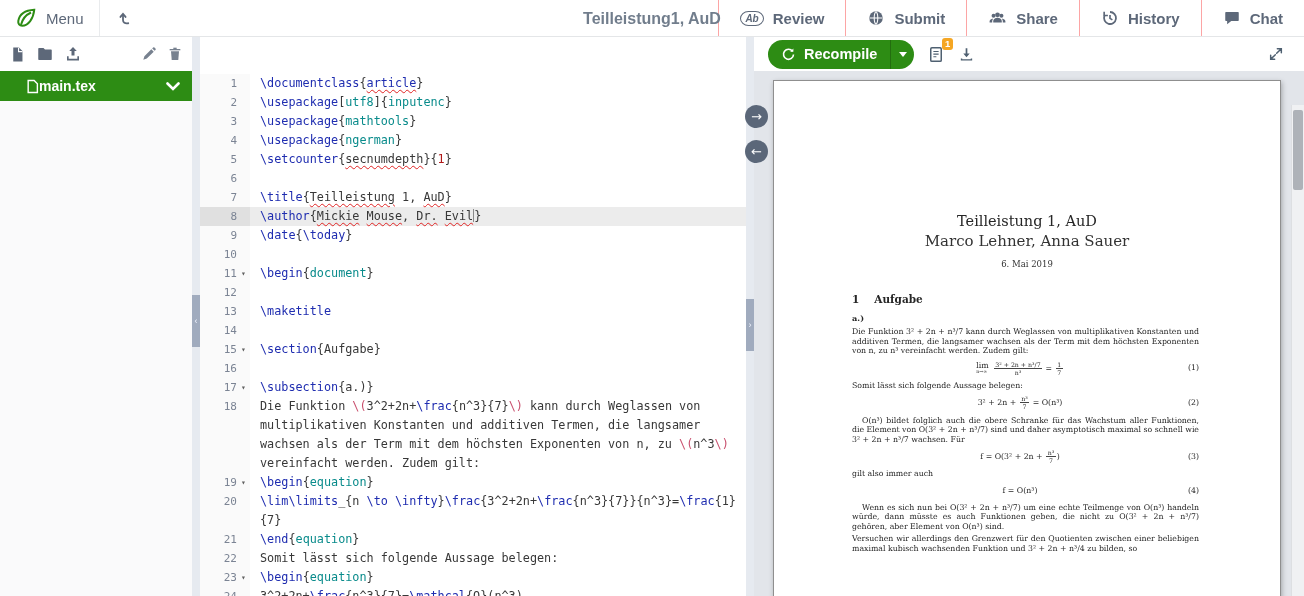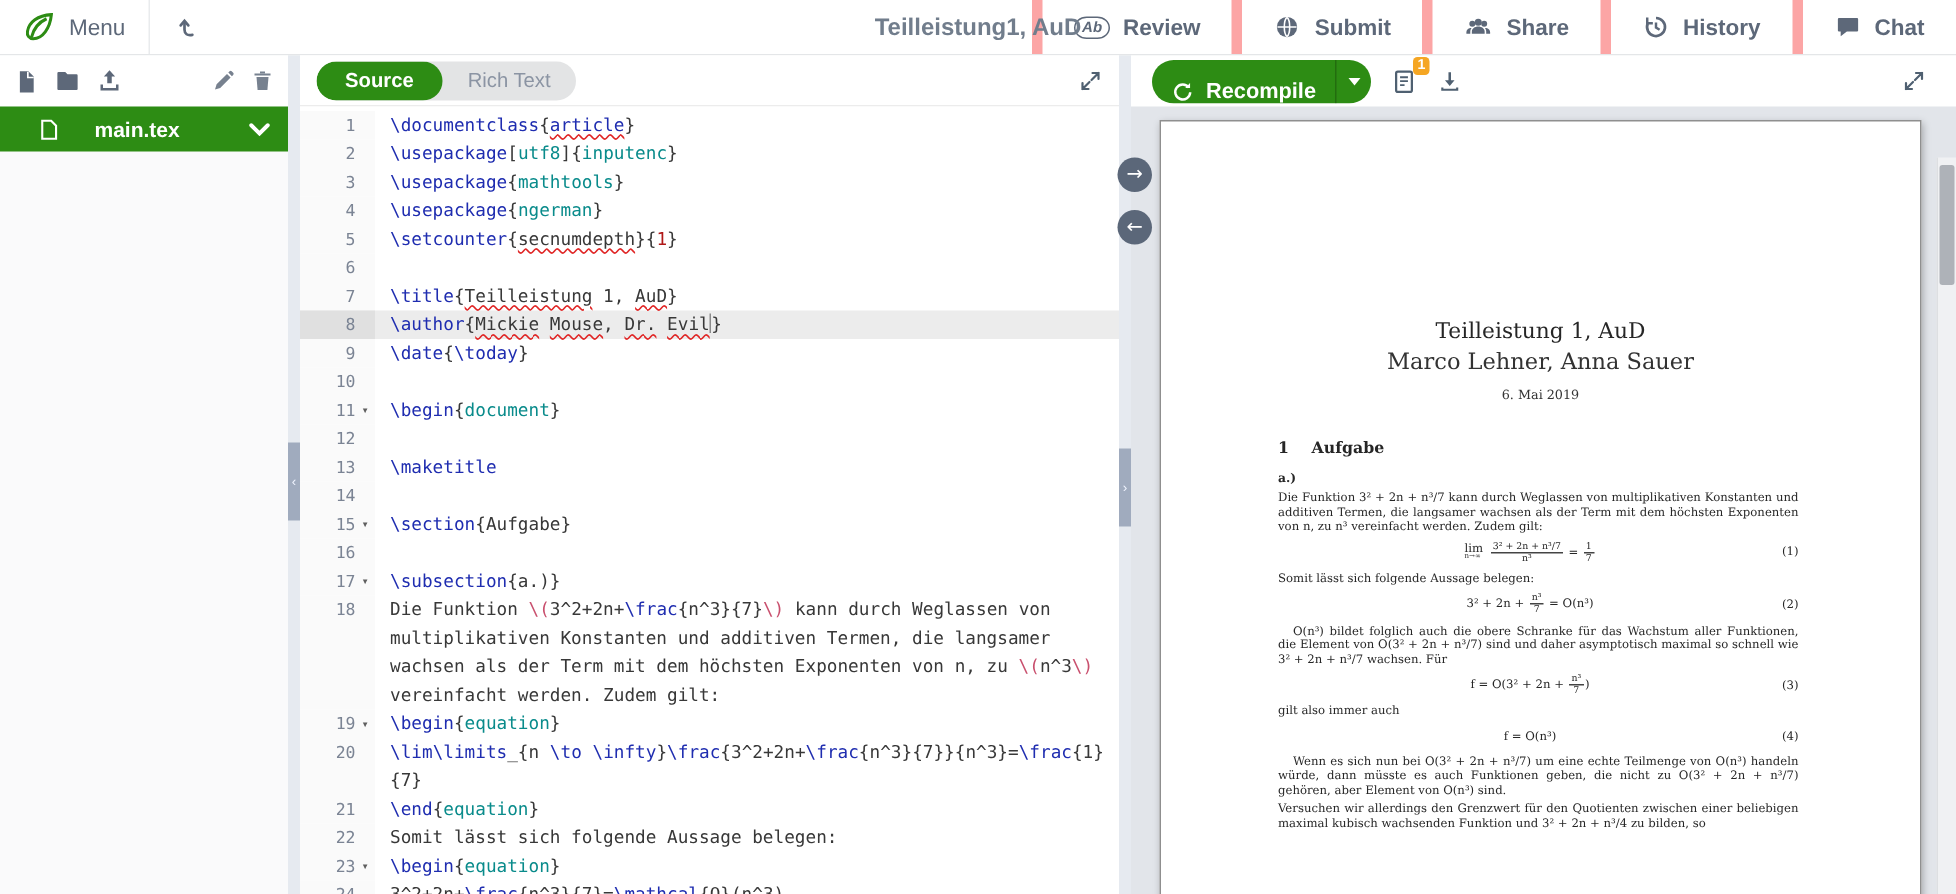--- a/index.html
+++ b/index.html
@@ -11,30 +11,30 @@
   .topbar{position:absolute;top:0;left:0;width:100%;height:37px;background:#fff;
           border-bottom:1px solid #e4e6e8;display:flex;align-items:center;box-sizing:border-box}
   .tb-left{display:flex;align-items:flex-end;height:100%}
   .tb-item{display:flex;align-items:center;gap:9px;height:100%;color:#5d6879;cursor:pointer}
   .menu-item{padding:0 15px;font-size:15px}
   .tb-sep{width:1px;height:100%;background:#e9ebed}
   .publish-item{padding:0 17px}
   .tb-title{position:absolute;left:50%;transform:translateX(-50%);top:0;height:37px;line-height:37px;
             color:#717d8c;font-size:16px;font-weight:600;white-space:nowrap}
   .tb-right{margin-left:auto;display:flex;height:100%}
-  .tb-right .tb-item{padding:0 21px;border-left:7px solid #fca5a5;font-size:15px;font-weight:600}
+  .tb-right .tb-item{padding:0 21px;border-left:1px solid #fca5a5;font-size:15px;font-weight:600}
   .rev-oval{display:inline-block;border:1.6px solid #5d6879;border-radius:9px/8px;
             padding:0 4px;font-size:10px;font-style:italic;font-weight:700;line-height:13px;color:#5d6879}
 
   
   .files{position:absolute;top:37px;left:0;width:192px;height:559px;background:#fafafb}
   .files-toolbar{height:34px;display:flex;align-items:center;padding:0 9px;gap:10px;
                  color:#5d6879;background:#fff}
   .files-toolbar .spacer{flex:1}
-  .file-row{height:30px;background:var(--green);color:#fff;display:flex;align-items:center;gap:24px;
+  .file-row{height:30px;background:var(--green);color:#fff;display:flex;align-items:center;gap:0;
             padding:0 12px 0 26px;font-weight:700;font-size:14px;cursor:pointer}
   .file-row .chev{margin-left:auto}
 
   .l-divider,.r-divider{position:absolute;top:37px;width:8px;height:559px;background:#e6eaf0}
   .l-divider{left:192px}.r-divider{left:746px}
   .drag-handle{position:absolute;left:0;width:8px;height:52px;background:#a0abbe;color:#f0f4ff;
                display:flex;align-items:center;justify-content:center;font-size:9px;cursor:col-resize}
   .l-divider .drag-handle{top:258px}.r-divider .drag-handle{top:262px}
 
   .circle-btn{position:absolute;width:23px;height:23px;border-radius:50%;background:#5b6779;color:#fff;
@@ -65,21 +65,21 @@
       text-decoration-thickness:1px;text-underline-offset:2px}
   .caret-line{display:inline-block;width:1px;height:13px;background:#8a8a8a;vertical-align:-2px}
   .row-active{background:#ececec}.row-active .gutter{background:#e0e0e0}
 
   
   .pdf{position:absolute;top:37px;left:754px;right:0;height:559px}
   .pdf-toolbar{height:34px;background:#fff;display:flex;align-items:center;padding:0 14px;gap:13px;
                box-sizing:border-box}
   .recompile{display:flex;height:29px;border-radius:15px;overflow:hidden;color:#fff;font-weight:700;
              font-size:14.5px;cursor:pointer}
-  .rc-main{background:var(--green);display:flex;align-items:flex-end;gap:8px;padding:0 13px}
+  .rc-main{background:var(--green);display:flex;align-items:center;gap:8px;padding:0 13px}
   .rc-caret{background:var(--green);border-left:1px solid rgba(0,0,0,.22);width:23px;display:flex;
             align-items:center;justify-content:center}
   .tri-down{width:0;height:0;border-left:4px solid transparent;border-right:4px solid transparent;
             border-top:5px solid #fff}
   .logs-btn{position:relative;color:#4f6071;cursor:pointer}
   .badge{position:absolute;top:-7px;right:-8px;background:var(--orange);color:#fff;font-size:9.5px;
          font-weight:700;padding:0 3px;border-radius:3px;line-height:12px}
   .dl-btn{color:#4f6071;cursor:pointer}
   .pdf-toolbar .expand-btn{margin-right:6px}
 
@@ -231,31 +231,20 @@
         </svg>
       </span>
     </div>
   </aside>
 
   <div class="l-divider">
     <div class="drag-handle">‹</div>
   </div>
 
   <section class="editor">
-    <div class="editor-toolbar">
-      <div class="toggle">
-        <span class="on">Source</span>
-        <span class="off">Rich Text</span>
-      </div>
-      <span class="expand-btn">
-        <svg width="16" height="16" viewBox="0 0 24 24" fill="none" stroke="currentColor" stroke-width="2.2" stroke-linecap="round">
-          <path d="M14 4h6v6M10 20H4v-6M20 4l-7 7M4 20l7-7"></path>
-        </svg>
-      </span>
-    </div>
     <div class="code-area">
       <div>
           <div class="code-row">
             <div class="gutter">
               <span class="ln">1</span>
               <span class="nofold"></span>
             </div>
             <div class="code-text"><span class="tk-k">\documentclass</span><span class="tk-t">{</span><span class="tk-k sq">article</span><span class="tk-t">}</span></div>
           </div>
           <div class="code-row">

